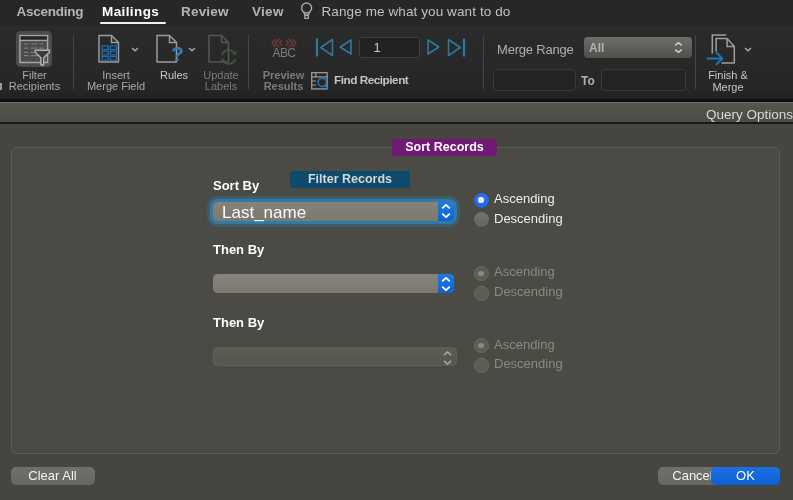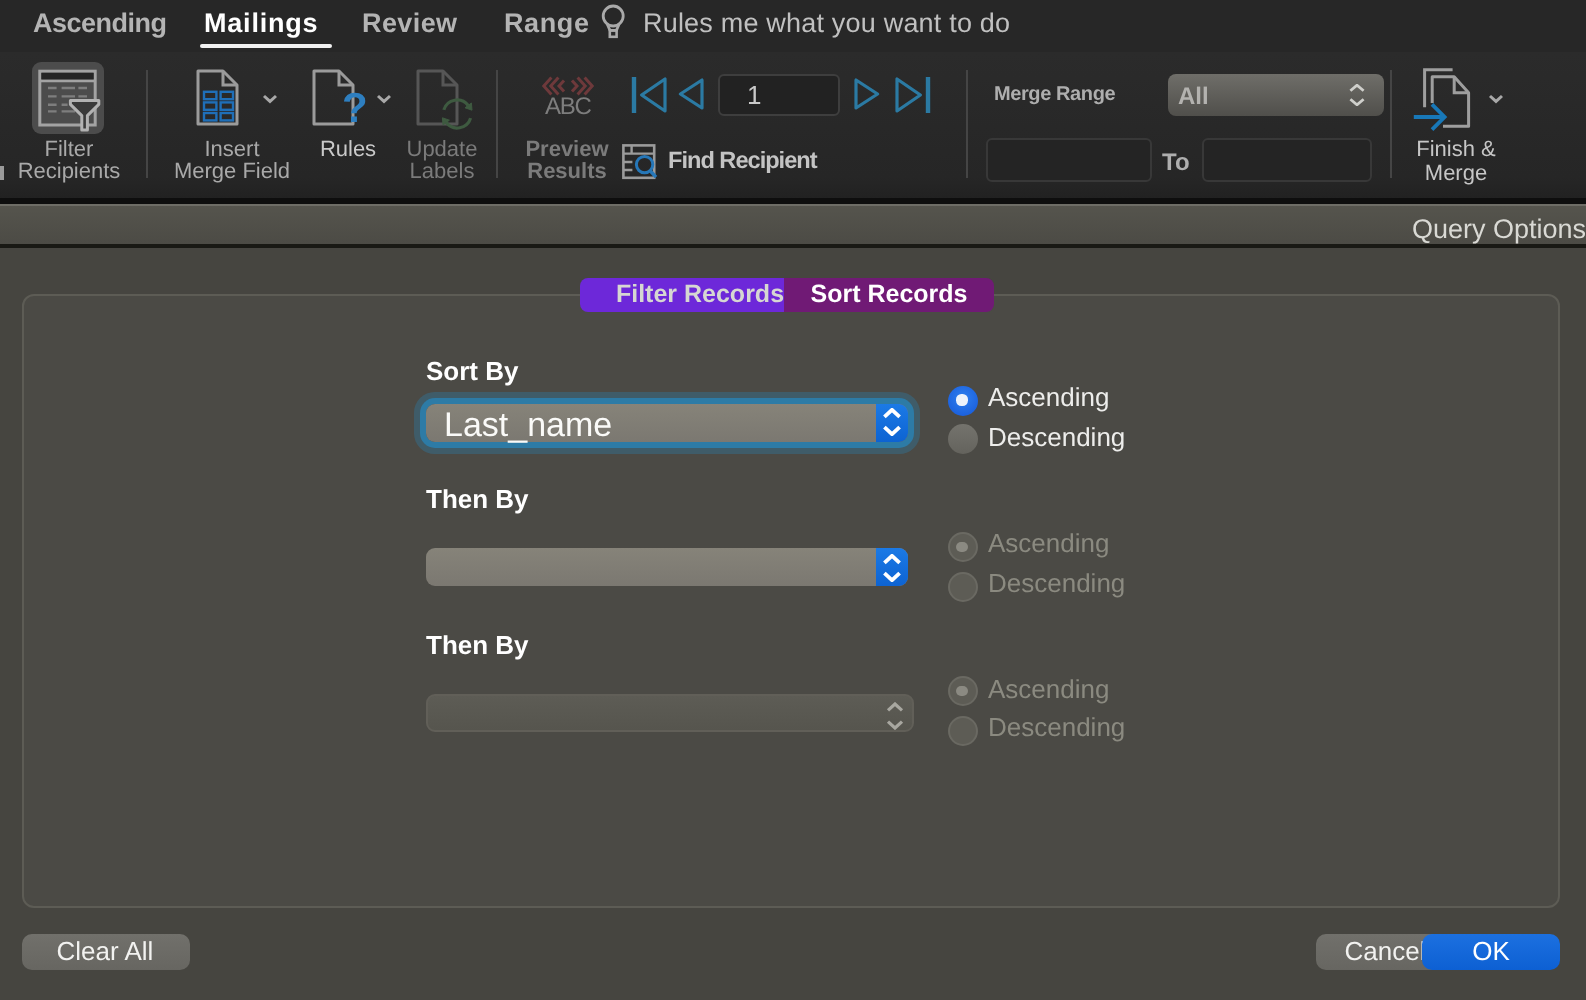--- a/index.html
+++ b/index.html
@@ -17,48 +17,48 @@
 
 #blackstrip { left:0; top:99px; width:793px; height:3px; background:#0e0e0e; }
 #titlebar { left:0; top:102px; width:793px; height:20px;
   background:linear-gradient(#6e6d66 0, #6e6d66 1.5px, #565549 2px, #4b4a44 100%);
   background:linear-gradient(#55544d, #4c4b45); border-top:1.5px solid #6e6d66;
   color:#d9d9d4; font-size:13.5px; text-align:right; line-height:24px; }
 #darkline { left:0; top:122px; width:793px; height:2px; background:#191914; }
 
 #panel { left:11px; top:147px; width:769px; height:307px; border:1px solid #5d5c55; border-radius:6px; background:#4b4a45; }
 .seg { position:absolute; top:139px; height:17px; font-size:12.5px; font-weight:700; line-height:17px; text-align:center; }
-#seg1 { left:290px; width:120px; background:#6d28d9; color:#d6d6d2; border-radius:4px 0 0 4px; }
+#seg1 { left:290px; width:120px; background:#0c4a6e; color:#d6d6d2; border-radius:4px 0 0 4px;margin-top:32px; }
 #seg2 { left:392px; width:105px; background:#701a75; color:#fff; border-radius:0 4px 4px 0; }
 .dlabel { position:absolute; left:213px; font-size:13px; font-weight:700; color:#ffffff; }
 .dd { position:absolute; left:213px; width:241px; height:19px; border-radius:4.5px;
   background:linear-gradient(#868379,#7b7871); }
 .ddtext { position:absolute; left:9px; top:1.5px; font-size:17px; color:#fafaf8; }
 .ddcap { position:absolute; right:0; top:0; width:16px; height:19px; border-radius:0 4.5px 4.5px 0;
   background:linear-gradient(#1b7ae6,#0d63d2); }
 .radio { position:absolute; left:473.5px; width:15px; height:15px; border-radius:50%; }
 .rlbl { position:absolute; left:494px; font-size:13px; color:#ededeb; }
 .rlbl.dim, .dlabel.dim { color:#8b8a80; }
 .btn { position:absolute; height:18px; border-radius:5px; font-size:13px; color:#f2f2f0;
   text-align:center; line-height:17px; background:linear-gradient(#71706b,#676661); }
 </style>
 </head>
 <body>
 <div id="tabbar" class="abs">
   <span class="tab" style="left:16.5px;">Ascending</span>
   <span class="tab" style="left:102px; color:#fff; font-weight:700; letter-spacing:.4px;">Mailings</span>
   <span class="tab" style="left:181px; letter-spacing:.2px;">Review</span>
-  <span class="tab" style="left:252px; letter-spacing:.3px;">Range</span>
+  <span class="tab" style="left:252px; letter-spacing:.3px;">View</span>
   <div class="abs" style="left:100px; top:21.5px; width:66px; height:2.5px; background:#f1f1f1; border-radius:1px;"></div>
   <svg class="abs" style="left:300px; top:1.5px;" width="14" height="18" viewBox="0 0 14 18">
     <circle cx="6.6" cy="6" r="5" fill="none" stroke="#a9a9a9" stroke-width="1.4"></circle>
     <path d="M3.6 10 L5 13.2 h3.2 L9.6 10" fill="none" stroke="#a9a9a9" stroke-width="1.4" stroke-linejoin="round"></path>
     <rect x="4.9" y="13.2" width="3.4" height="3.2" fill="none" stroke="#a9a9a9" stroke-width="1.3"></rect>
   </svg>
-  <span class="tab" style="left:321.5px; font-weight:400; color:#c0c0c0; letter-spacing:.1px;">Rules me what you want to do</span>
+  <span class="tab" style="left:321.5px; font-weight:400; color:#c0c0c0; letter-spacing:.1px;">Range me what you want to do</span>
 </div>
 
 <div id="ribbon" class="abs">
 
   <div class="abs" style="left:0; top:57px; width:2px; height:7px; background:#9a9a9a;"></div>
 
   <div class="abs" style="left:16.4px; top:5.4px; width:35.4px; height:35.4px; background:#4c4c4c; border-radius:4.5px;"></div>
   <svg class="abs" style="left:16.4px; top:5.4px;" width="36" height="36" viewBox="0 0 36 36">
     <rect x="3.9" y="4.6" width="27.7" height="26.9" fill="none" stroke="#a3a3a3" stroke-width="1.5"></rect>
     <rect x="4.7" y="5.4" width="26.1" height="3.2" fill="#252525"></rect>
@@ -149,21 +149,21 @@
   <svg class="abs" style="left:311px; top:46px;" width="20" height="20" viewBox="0 0 20 20">
     <rect x="0.7" y="0.7" width="15.4" height="16.2" fill="none" stroke="#9b9b9b" stroke-width="1.3"></rect>
     <path d="M0.7 4.8 h15.4 M4.8 0.7 v4 M0.7 9 h4.5 M0.7 13 h4.5" stroke="#9b9b9b" stroke-width="1.2" fill="none"></path>
     <circle cx="11.3" cy="10.3" r="4.1" fill="none" stroke="#2677b8" stroke-width="1.5"></circle>
     <path d="M14.2 13.5 L17 16.6" stroke="#2677b8" stroke-width="1.7"></path>
   </svg>
   <span class="abs" style="left:334px; top:47px; font-size:11.8px; font-weight:600; letter-spacing:-0.5px; color:#c4c4c4;">Find Recipient</span>
 
   <div class="vsep" style="left:483px;"></div>
 
-  <span class="abs" style="left:497px; top:15.5px; font-size:10px; font-weight:700; letter-spacing:-0.2px; color:#aeaeae;">Merge Range</span>
+  <span class="abs" style="left:497px; top:15.5px; font-size:13px; font-weight:400; letter-spacing:-0.2px; color:#aeaeae;">Merge Range</span>
   <div class="abs" style="left:584px; top:11px; width:108px; height:21px; border-radius:4px; background:linear-gradient(#6f6e69,#504f4b);">
     <span class="abs" style="left:5px; top:3.5px; font-size:12px; font-weight:600; color:#b3b2af;">All</span>
     <svg class="abs" style="right:9px; top:5px;" width="9" height="11" viewBox="0 0 9 11">
       <path d="M1.2 3.4 L4.5 0.6 L7.8 3.4" fill="none" stroke="#cfcfcb" stroke-width="1.4"></path>
       <path d="M1.2 7.6 L4.5 10.4 L7.8 7.6" fill="none" stroke="#cfcfcb" stroke-width="1.4"></path>
     </svg>
   </div>
   <div class="abs" style="left:492.5px; top:43px; width:83px; height:22px; background:#242424; border:1px solid #383838; border-radius:3px;"></div>
   <span class="abs" style="left:581px; top:47.5px; font-size:12px; font-weight:600; color:#aeaeae;">To</span>
   <div class="abs" style="left:600.5px; top:43px; width:85px; height:22px; background:#242424; border:1px solid #383838; border-radius:3px;"></div>

